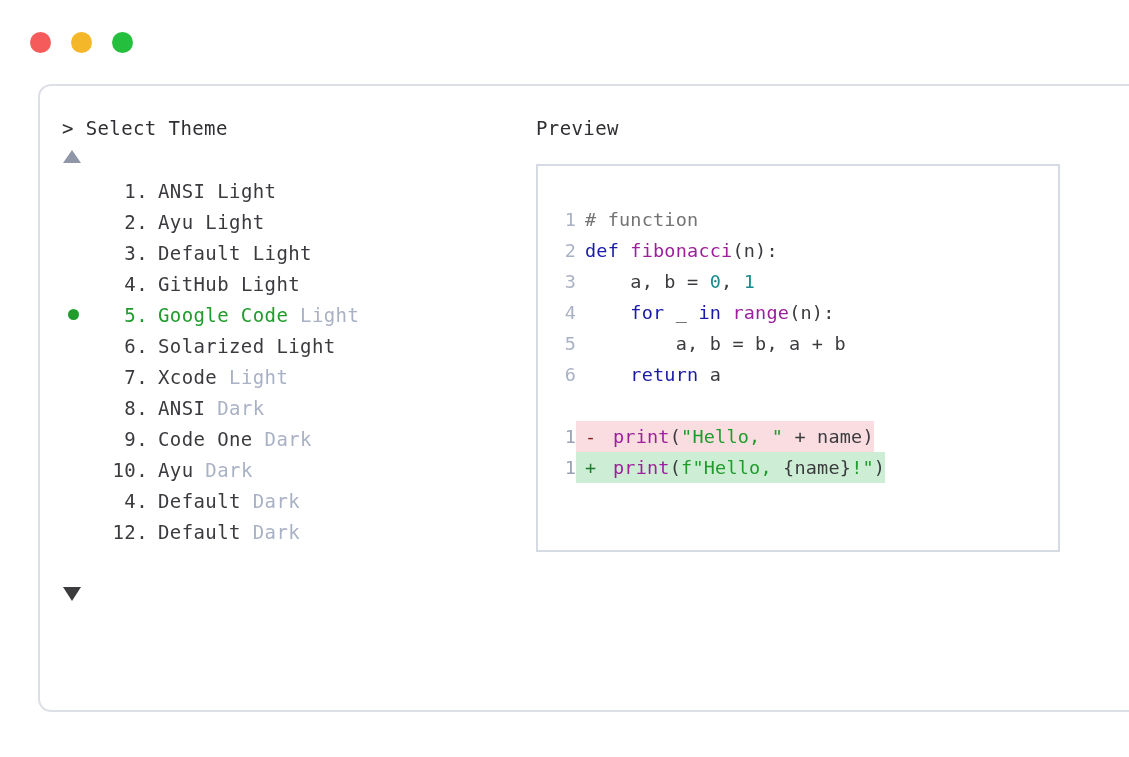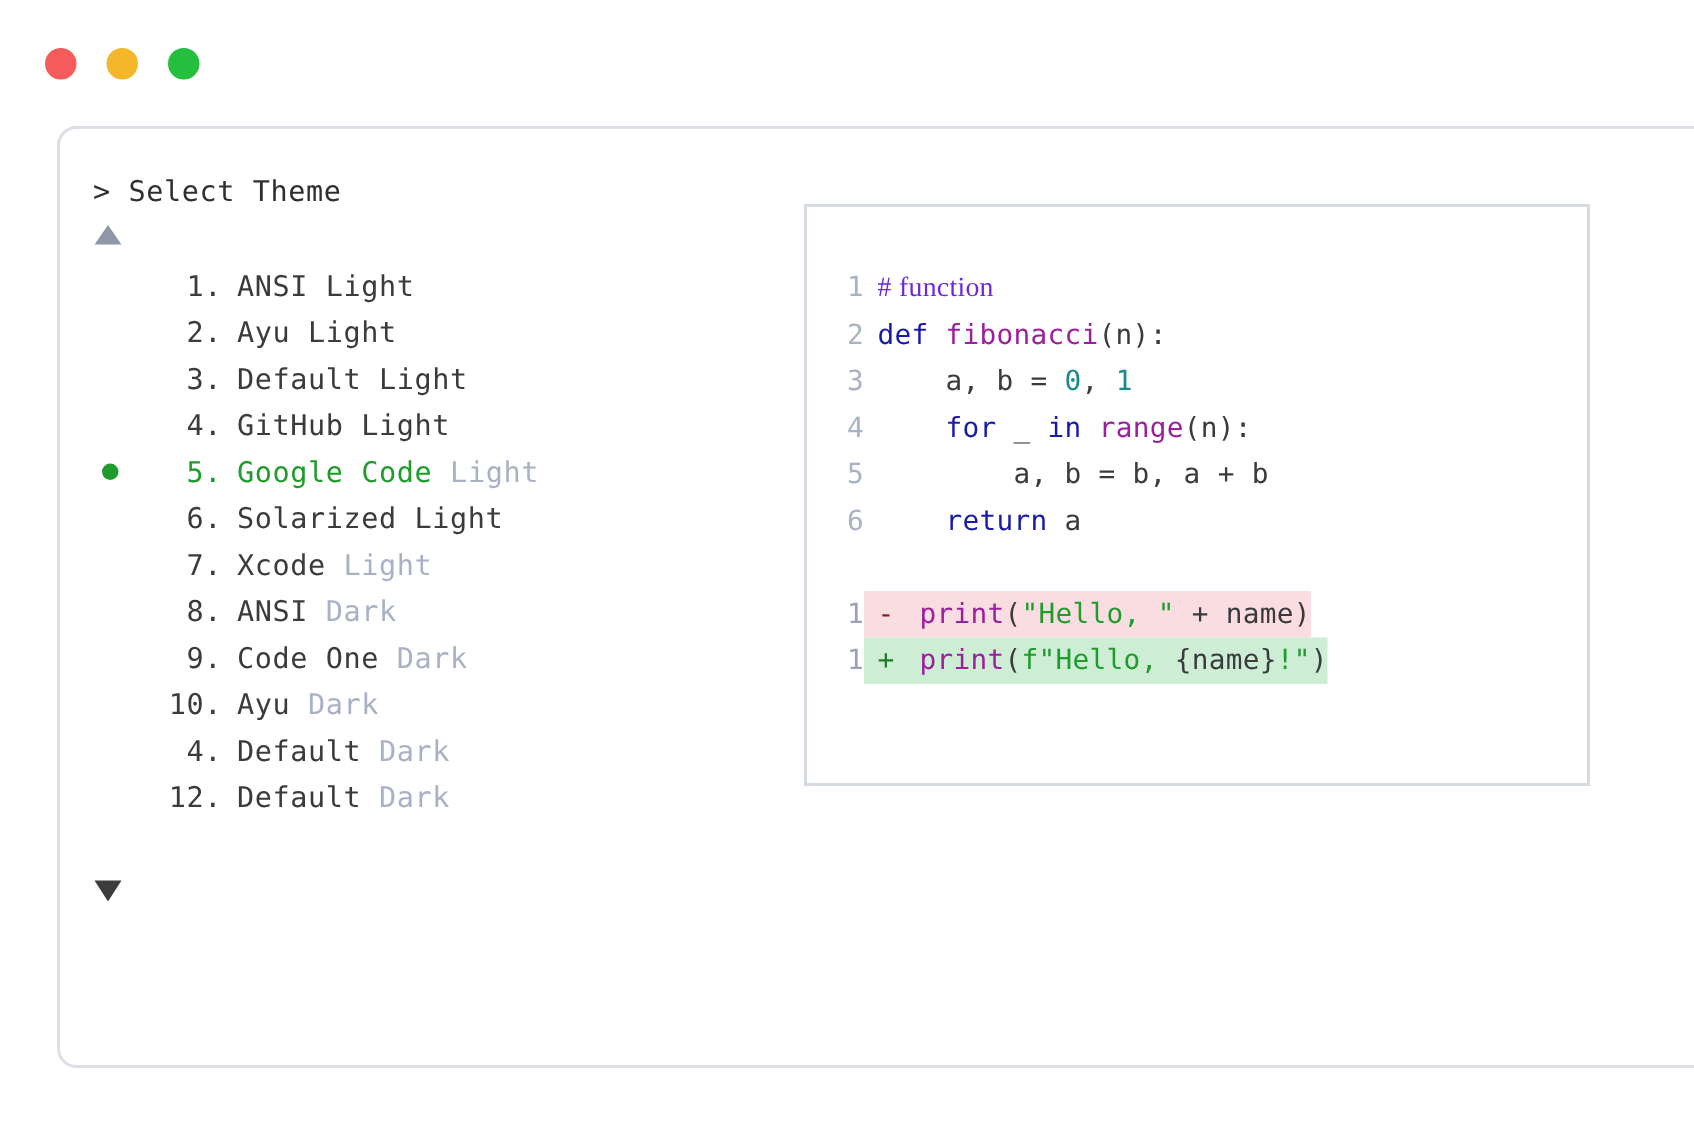--- a/index.html
+++ b/index.html
@@ -138,21 +138,21 @@
     width: 28px;
     padding-left: 10px;
     box-sizing: content-box;
     text-align: right;
     color: #a9b1c4;
     flex: none;
   }
   .ltext { padding-left: 9px; }
 
   
-  .tok-comment { color: #6d28d9; font-family: Liberation Serif, serif; }
+  .tok-comment { color: #737373; }
   .tok-kw      { color: #1a1aa8; }
   .tok-fn      { color: #9c1f9c; }
   .tok-num     { color: #1a8a8a; }
   .tok-plain   { color: #3b3b3f; }
   .tok-str     { color: #1f9c2b; }
 
   .diff-block { margin-top: 31px; }
   .diff-line { display: flex; }
   .diff-line .ln { color: #9aa2b4; }
   .diff-body {
@@ -201,18 +201,19 @@
         <li class="theme-row"><span class="row-index"> 9.</span><span class="row-name">Code One </span><span class="row-variant variant-muted">Dark</span></li>
         <li class="theme-row"><span class="row-index">10.</span><span class="row-name">Ayu </span><span class="row-variant variant-muted">Dark</span></li>
         <li class="theme-row"><span class="row-index">4.</span><span class="row-name">Default </span><span class="row-variant variant-muted">Dark</span></li>
         <li class="theme-row"><span class="row-index">12.</span><span class="row-name">Default </span><span class="row-variant variant-muted">Dark</span></li>
       </ul>
   </div>
 
   <div class="scroll-down"></div>
 
   <div class="right-col">
+    <div class="preview-label">Preview</div>
     <div class="preview-box">
       <div class="code" id="code-block"><div class="code-line"><span class="ln">1</span><span class="ltext"><span class="tok-comment"># function</span></span></div><div class="code-line"><span class="ln">2</span><span class="ltext"><span class="tok-kw">def </span><span class="tok-fn">fibonacci</span><span class="tok-plain">(n):</span></span></div><div class="code-line"><span class="ln">3</span><span class="ltext"><span class="tok-plain">    a, b = </span><span class="tok-num">0</span><span class="tok-plain">, </span><span class="tok-num">1</span></span></div><div class="code-line"><span class="ln">4</span><span class="ltext"><span class="tok-plain">    </span><span class="tok-kw">for</span><span class="tok-plain"> _ </span><span class="tok-kw">in</span><span class="tok-plain"> </span><span class="tok-fn">range</span><span class="tok-plain">(n):</span></span></div><div class="code-line"><span class="ln">5</span><span class="ltext"><span class="tok-plain">        a, b = b, a + b</span></span></div><div class="code-line"><span class="ln">6</span><span class="ltext"><span class="tok-plain">    </span><span class="tok-kw">return</span><span class="tok-plain"> a</span></span></div><div class="diff-block"><div class="diff-line diff-del"><span class="ln">1</span><span class="diff-body" style="background: rgb(250, 221, 225);"><span class="diff-sign">-</span><span class="ltext"><span class="tok-fn">print</span><span class="tok-plain">(</span><span class="tok-str">"Hello, "</span><span class="tok-plain"> + name)</span></span></span></div><div class="diff-line diff-add"><span class="ln">1</span><span class="diff-body" style="background: rgb(205, 238, 213);"><span class="diff-sign">+</span><span class="ltext"><span class="tok-fn">print</span><span class="tok-plain">(</span><span class="tok-str">f</span><span class="tok-str">"Hello, </span><span class="tok-plain">{name}</span><span class="tok-str">!"</span><span class="tok-plain">)</span></span></span></div></div></div>
     </div>
   </div>
 
 </div>
 
 </body></html>

